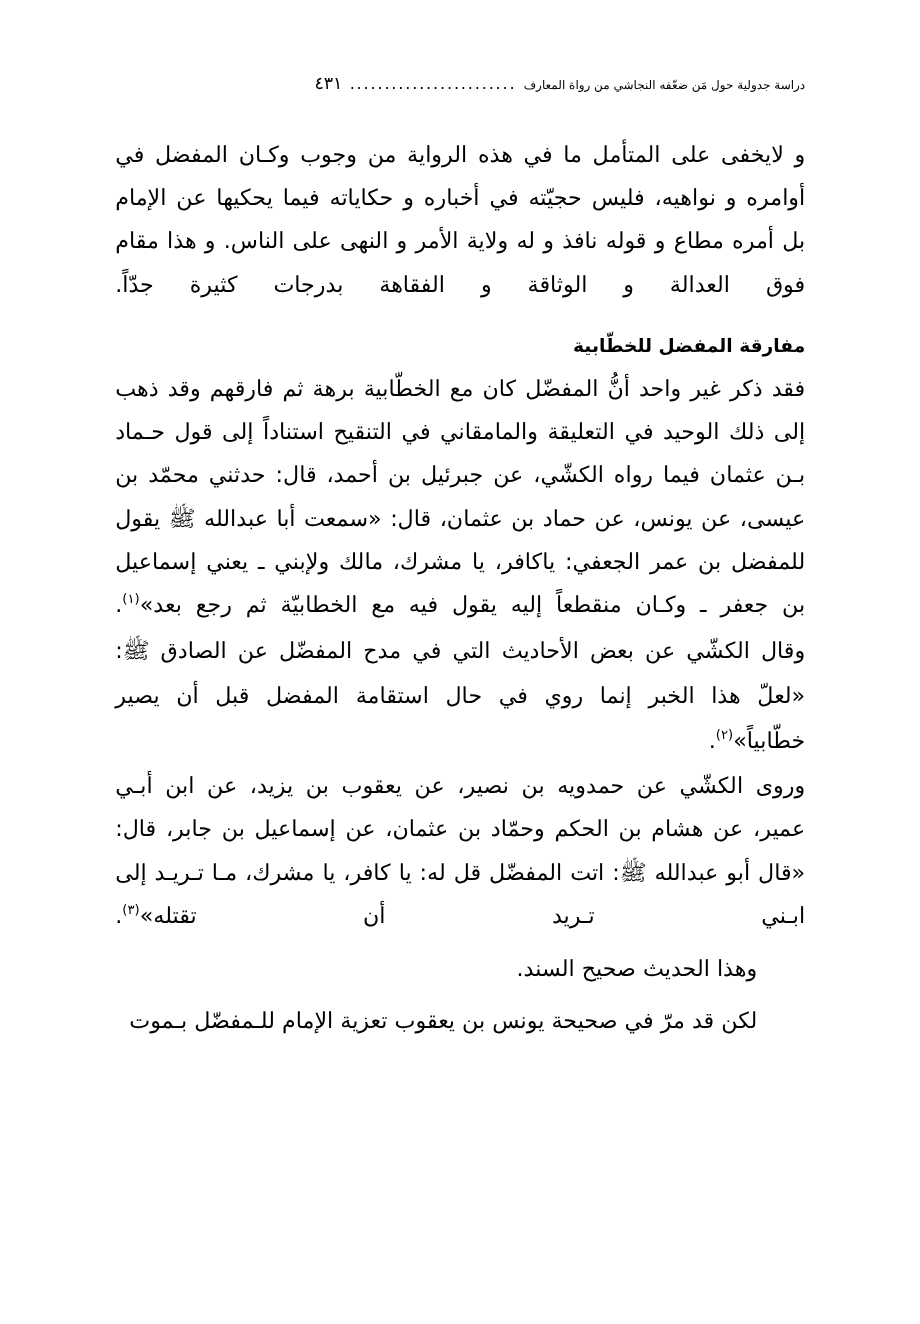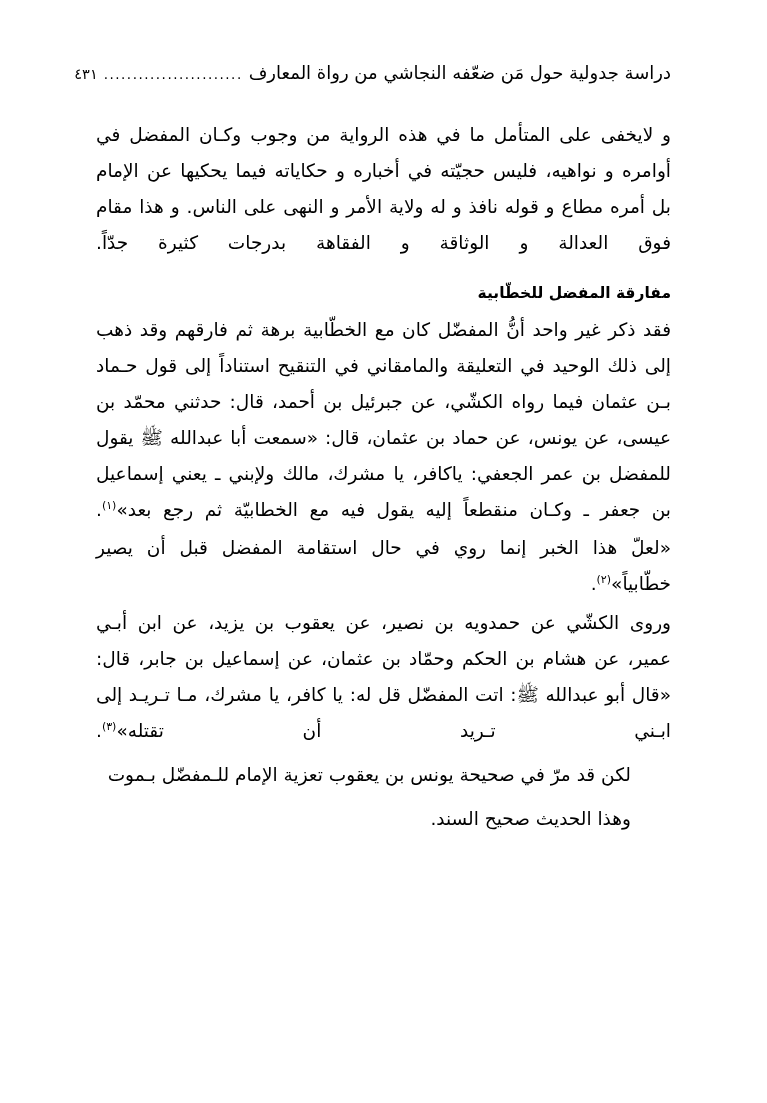--- a/index.html
+++ b/index.html
@@ -30,21 +30,21 @@
     display: flex;
     flex-direction: row;
     align-items: baseline;
     justify-content: flex-start;
     font-size: 13.5px;
     letter-spacing: 0px;
     margin-bottom: 34px;
     white-space: nowrap;
   }
   .header .htitle {
-    font-size: 18px;
+    font-size: 10px;
   }
   .header .hdots {
     font-size: 13.5px;
     letter-spacing: 1.5px;
     padding: 0 6px;
   }
   .header .hpage {
     font-size: 14.5px;
   }
 
@@ -112,23 +112,24 @@
     <span class="hdots">........................</span>
     <span class="hpage">٤٣١</span>
   </div>
 
   <p class="para">و لايخفى على المتأمل ما في هذه الرواية من وجوب وكـان المفضل في أوامره و نواهيه، فليس حجيّته في أخباره و حكاياته فيما يحكيها عن الإمام بل أمره مطاع و قوله نافذ و له ولاية الأمر و النهى على الناس. و هذا مقام فوق العدالة و الوثاقة و الفقاهة بدرجات كثيرة جدّاً.</p>
 
   <h2 class="section-title">مفارقة المفضل للخطّابية</h2>
 
   <p class="para"><span>فقد ذكر غير واحد أنُّ المفضّل كان مع الخطّابية برهة ثم فارقهم وقد ذهب إلى ذلك الوحيد في التعليقة والمامقاني في التنقيح استناداً إلى قول حـماد بـن عثمان فيما رواه الكشّي، عن جبرئيل بن أحمد، قال: حدثني محمّد بن عيسى، عن يونس، عن حماد بن عثمان، قال: «سمعت أبا عبدالله ﷺ يقول للمفضل بن عمر الجعفي: ياكافر، يا مشرك، مالك ولإبني ـ يعني إسماعيل بن جعفر ـ وكـان منقطعاً إليه يقول فيه مع الخطابيّة ثم رجع بعد»</span><span class="sup">(١)</span><span>.</span></p>
 
+  <p class="para">وقال الكشّي عن بعض الأحاديث التي في مدح المفضّل عن الصادق ﷺ:</p>
 
   <p class="para"><span>«لعلّ هذا الخبر إنما روي في حال استقامة المفضل قبل أن يصير خطّابياً»</span><span class="sup">(٢)</span><span>.</span></p>
 
   <p class="para"><span>وروى الكشّي عن حمدويه بن نصير، عن يعقوب بن يزيد، عن ابن أبـي عمير، عن هشام بن الحكم وحمّاد بن عثمان، عن إسماعيل بن جابر، قال: «قال أبو عبدالله ﷺ: اتت المفضّل قل له: يا كافر، يا مشرك، مـا تـريـد إلى ابـني تـريد أن تقتله»</span><span class="sup">(٣)</span><span>.</span></p>
 
+  <p class="single indent-start">وهذا الحديث صحيح السند.</p>
+
   <p class="single indent-start">لكن قد مرّ في صحيحة يونس بن يعقوب تعزية الإمام للـمفضّل بـموت</p>
-
-  <p class="single indent-start">وهذا الحديث صحيح السند.</p>
 
 
 </div>
 
 </body></html>

